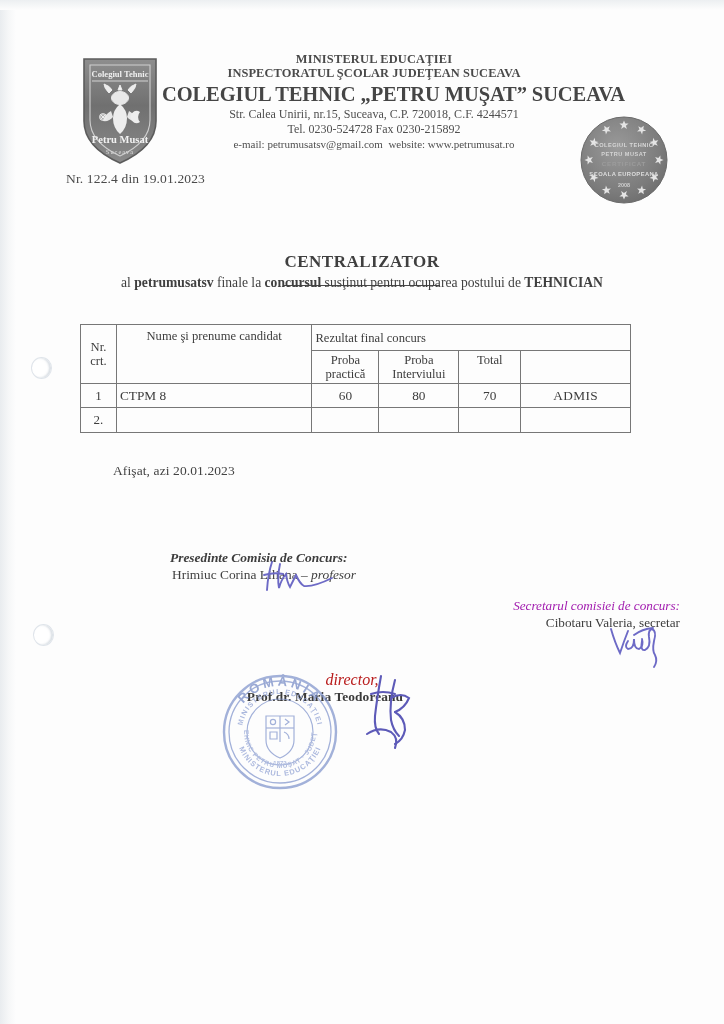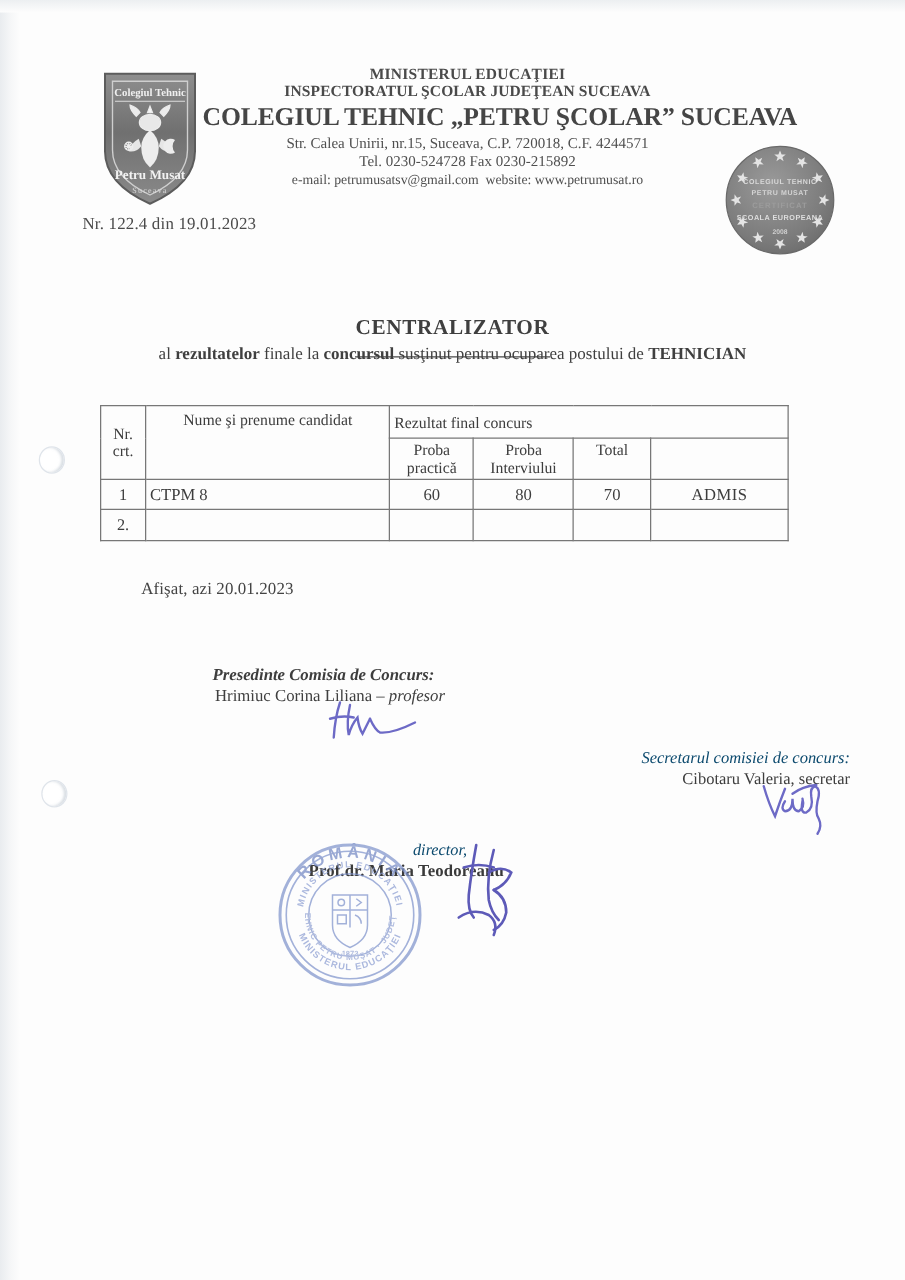--- a/index.html
+++ b/index.html
@@ -115,39 +115,39 @@
   .cell-result { font-weight:bold; font-size:13.3px; letter-spacing:.4px;margin-top:46px; }
   .cell-nr-value { font-size:13px; }
 
   
   #posted-date {
     position:absolute; left:113px; top:463px;
     font-size:13.5px; color:#434343; letter-spacing:.1px;
   }
 
   
-  #president-block { position:absolute; left:170px; top:531px; }
+  #president-block { position:absolute; left:170px; top:549px; }
   #president-role {
     font-size:13.4px; font-weight:bold; font-style:italic;
     color:#3d3d3d; line-height:17px;
   }
   #president-name {
     font-size:13.4px; color:#404040; line-height:18px; padding-left:2px;
   }
   #president-name i { font-style:italic; }
 
   #secretary-block { position:absolute; left:430px; top:597px; width:250px; text-align:right; }
   #secretary-role {
-    font-size:13.2px; font-style:italic; color:#0c4a6e; line-height:17px;
+    font-size:13.2px; font-style:italic; color:#a21caf; line-height:17px;
   }
   #secretary-name { font-size:13.2px; color:#3d3d3d; line-height:18px; }
 
   #director-block { position:absolute; left:180px; top:672px; width:272px; text-align:center; }
   #director-role {
-    font-size:13px; font-style:italic; color:#0c4a6e; line-height:16px;
+    font-size:16px; font-style:italic; color:#b91c1c; line-height:16px;
     padding-left:72px;
   }
   #director-name {
     font-size:13.4px; font-weight:bold; color:#3a3a3a; line-height:18px;
     letter-spacing:.1px; padding-left:18px;
   }
 
   .signature-ink { position:absolute; pointer-events:none; }
   #president-signature { left:262px; top:556px; }
   #secretary-signature { left:608px; top:625px; }
@@ -191,21 +191,21 @@
       <path d="M25 58.8 v6.4 M21.8 62 h6.4 M22.8 59.8 l4.4 4.4 M27.2 59.8 l-4.4 4.4" stroke="#ededed" stroke-width="1"></path>
       <path d="M62 57 a6 6 0 1 0 0 10 a7.5 7.5 0 0 1 0 -10 z" fill="#ededed"></path>
       <text x="42" y="88" font-family="'Liberation Serif',serif" font-size="10.5" fill="#f2f2f2" text-anchor="middle" font-weight="bold">Petru Musat</text>
       <text x="42" y="99" font-family="'Liberation Serif',serif" font-size="6.4" fill="#dcdcdc" text-anchor="middle" letter-spacing="1">Suceava</text>
     </svg>
   </div>
 
   <div id="letterhead-text">
     <div id="ministry-line">MINISTERUL EDUCAŢIEI</div>
     <div id="isj-line">INSPECTORATUL ŞCOLAR JUDEŢEAN SUCEAVA</div>
-    <div id="school-name-line">COLEGIUL TEHNIC „PETRU ŞCOLAR” SUCEAVA</div>
+    <div id="school-name-line">COLEGIUL TEHNIC „PETRU MUŞAT” SUCEAVA</div>
     <div id="address-line">Str. Calea Unirii, nr.15, Suceava, C.P. 720018, C.F. 4244571</div>
     <div id="phone-line">Tel. 0230-524728    Fax 0230-215892</div>
     <div id="contact-line">
       <span>e-mail:</span>
       <span class="ul">petrumusatsv@gmail.com</span>
       &nbsp;<span>website:</span>
       <span class="ul">www.petrumusat.ro</span>
     </div>
   </div>
 
@@ -267,21 +267,21 @@
     </svg>
   </div>
 </div>
 
 <div id="registration-number">Nr. 122.4 din  19.01.2023</div>
 
 <div id="document-title">
   <span>CENTRALIZATOR</span>
 </div>
 <div id="document-subtitle">
-  <span>al </span><b>rezultatelor</b><span> finale la </span><b>concursul</b><span> susţinut pentru ocuparea postului de </span><b>TEHNICIAN</b>
+  <span>al </span><b>petrumusatsv</b><span> finale la </span><b>concursul</b><span> susţinut pentru ocuparea postului de </span><b>TEHNICIAN</b>
 </div>
 
 <table id="results-table">
   <tbody>
     <tr class="row-h1">
       <td class="c-nr" rowspan="2">
         <div>Nr.</div>
         <div>crt.</div>
       </td>
       <td class="c-name" rowspan="2" style="vertical-align:top; padding-top:4px;">Nume şi prenume candidat</td>

